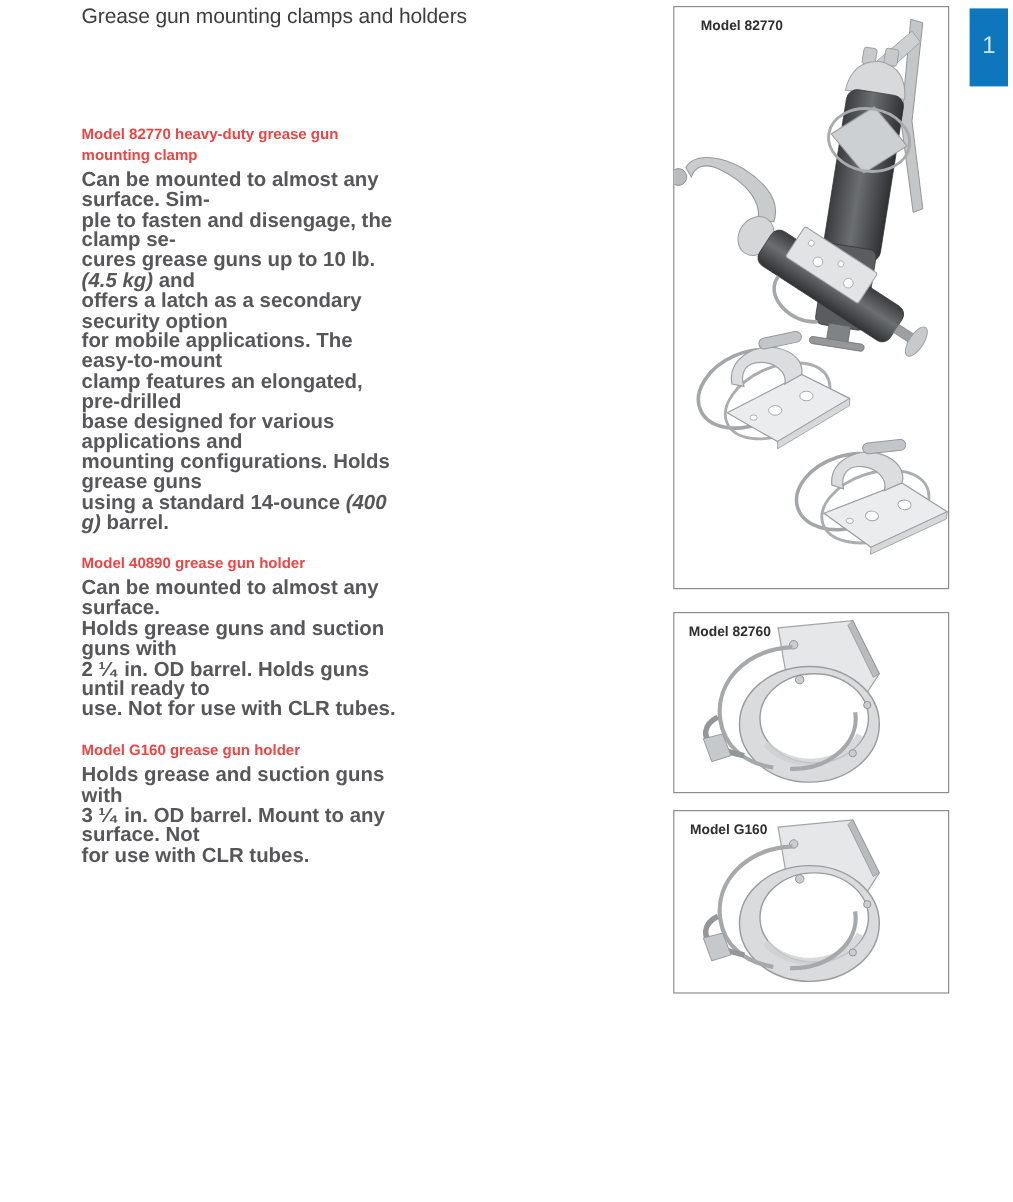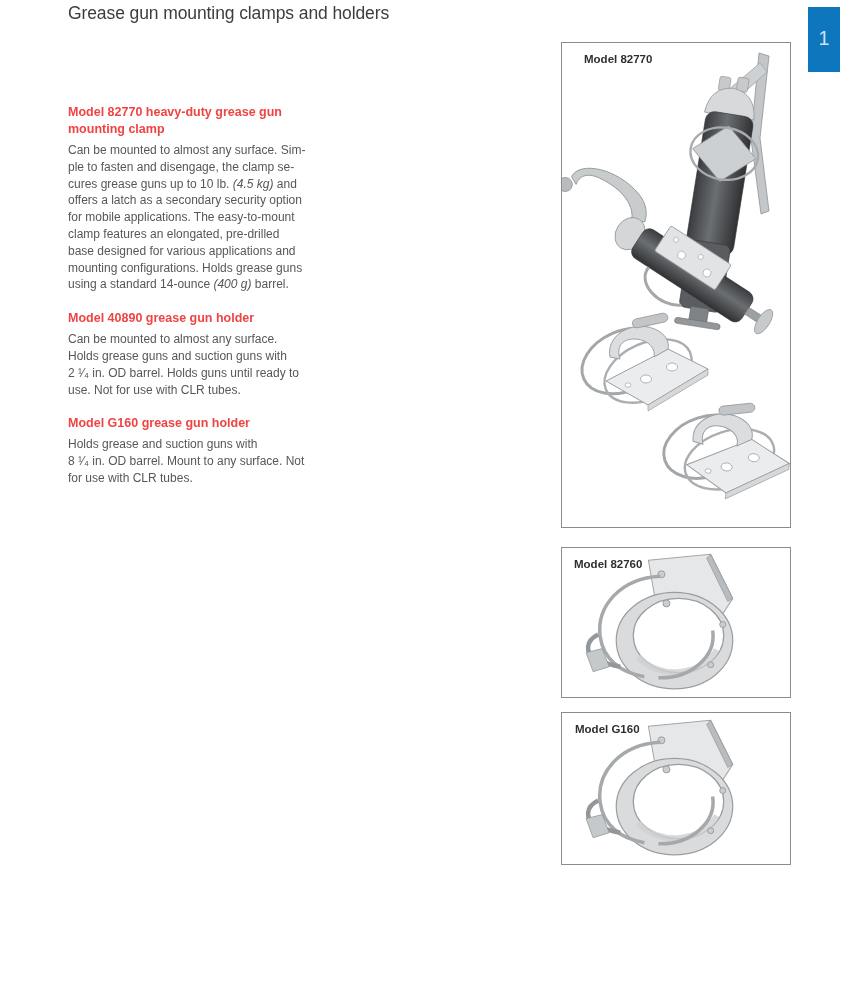--- a/index.html
+++ b/index.html
@@ -13,27 +13,27 @@
     font-size:17.5px; font-weight:400; color:#3d3d3f;
     line-height:26px; letter-spacing:-0.1px;
   }
   .text-col { position:absolute; left:68px; top:104px; width:262px; }
   .text-col section { margin:0; }
   .text-col h3 {
     margin:0 0 4px 0; font-size:12.5px; font-weight:700; color:#ef4444;
     line-height:17px; white-space:pre-line;
   }
   .text-col p {
-    margin:0 0 17px 0; font-size:12px; font-weight:400; color:#57575a;
+    margin:0 0 17px 0; font-size:17px; font-weight:700; color:#57575a;
     line-height:16.8px; white-space:pre-line;
   }
   .text-col p em { font-style:italic; }
   .figure-box {
     position:absolute; left:561px; width:230px; box-sizing:border-box;
-    border:1px solid #8c8c8e; background:#ffffff;margin-top:37px;
+    border:1px solid #8c8c8e; background:#ffffff;
   }
   .box1 { top:5px;   height:486px; }
   .box2 { top:510px; height:151px; }
   .box3 { top:675px; height:153px; }
   .figure-label {
     position:absolute; z-index:2; font-size:11.5px; font-weight:700; color:#2f2f31;
     line-height:14px;
   }
   .box1 .figure-label { left:22px; top:9px; }
   .box2 .figure-label { left:12px; top:9px;text-align:right; }
@@ -71,21 +71,21 @@
       <section>
         <h3>Model 40890 grease gun holder</h3>
         <p>Can be mounted to almost any surface.
 Holds grease guns and suction guns with
 2 ¹⁄₄ in. OD barrel. Holds guns until ready to
 use. Not for use with CLR tubes.</p>
       </section>
       <section>
         <h3>Model G160 grease gun holder</h3>
         <p>Holds grease and suction guns with
-8 ¹⁄₄ in. OD barrel. Mount to any surface. Not
+3 ¹⁄₄ in. OD barrel. Mount to any surface. Not
 for use with CLR tubes.</p>
       </section>
     </div>
 
   <svg class="defs-holder" aria-hidden="true">
     <defs>
       <linearGradient id="gunbarV" x1="0" y1="0" x2="1" y2="0">
         <stop offset="0" stop-color="#3a3c3f"></stop>
         <stop offset="0.45" stop-color="#6c6f72"></stop>
         <stop offset="1" stop-color="#2f3133"></stop>

